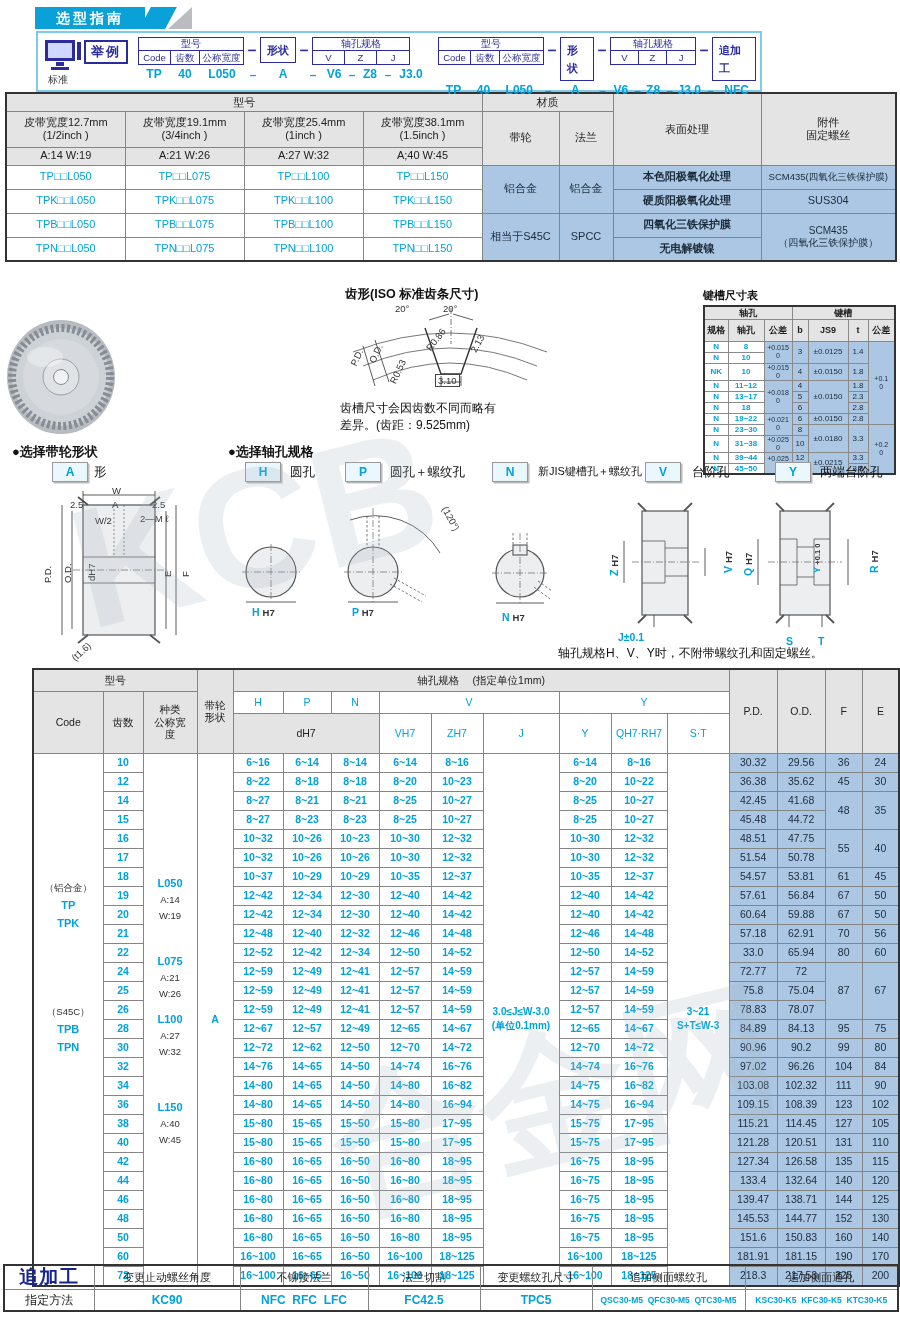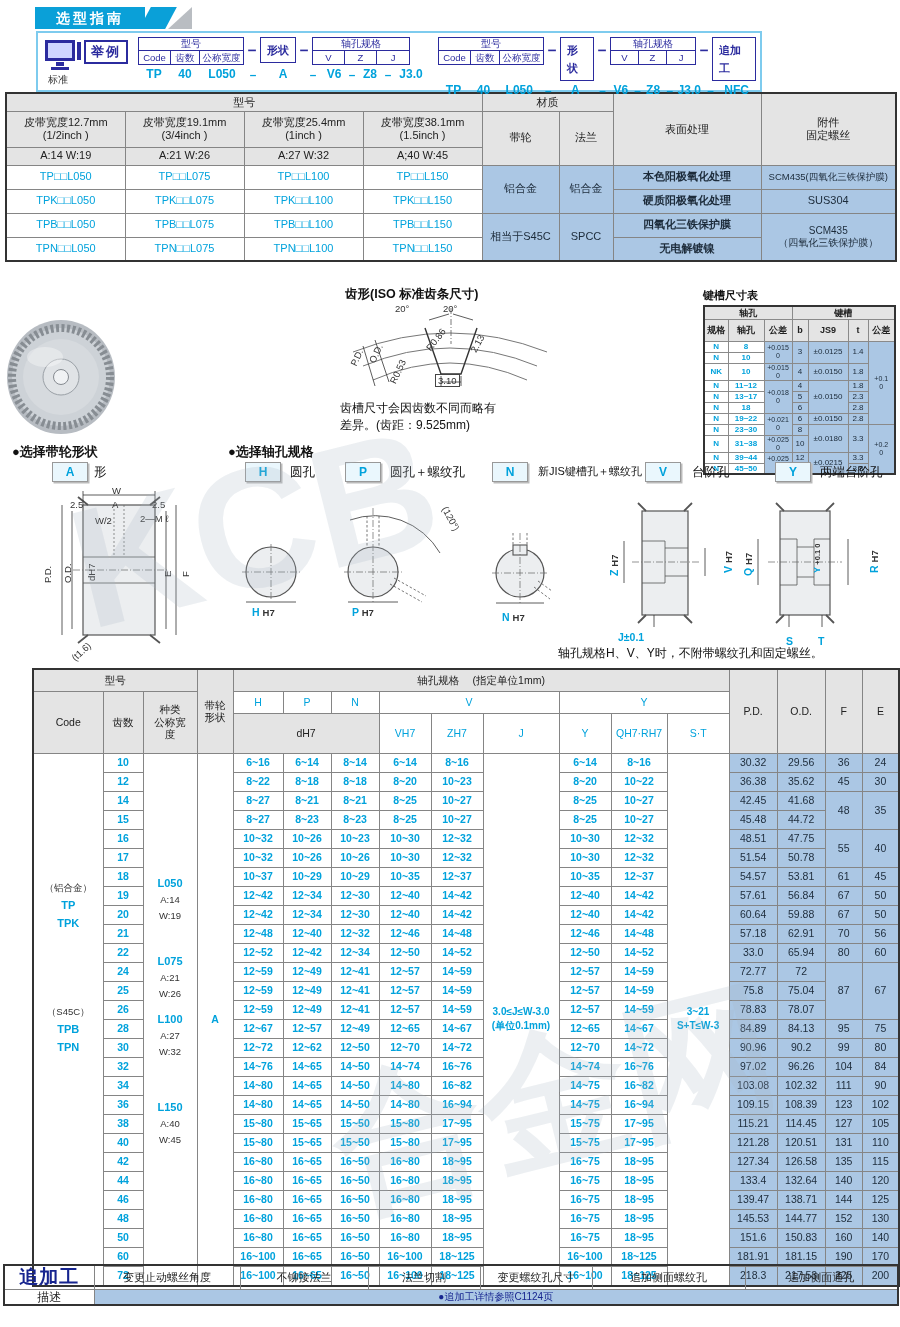--- a/index.html
+++ b/index.html
@@ -1033,20 +1033,25 @@
     <tbody>
         <tr style="height:24px">
       <th class="logo">追加工</th>
       <th class="addh">变更止动螺丝角度</th>
       <th class="addh">不铆接法兰</th>
       <th class="addh">法兰切割</th>
       <th class="addh">变更螺纹孔尺寸</th>
       <th class="addh">追加侧面螺纹孔</th>
       <th class="addh">追加侧面通孔</th>
     </tr>
-    <tr style="height:15px">
-      <th class="addlbl">描述</th>
-      <td class="desc" colspan="6">●追加工详情参照C1124页</td>
+    <tr style="height:22px">
+      <th class="addlbl">指定方法</th>
+      <td class="addv">KC90</td>
+      <td class="addv">NFC  RFC  LFC</td>
+      <td class="addv">FC42.5</td>
+      <td class="addv">TPC5</td>
+      <td class="addv small">QSC30-M5  QFC30-M5  QTC30-M5</td>
+      <td class="addv small">KSC30-K5  KFC30-K5  KTC30-K5</td>
     </tr>
   </tbody>
     </table>
 
 </div>
 
 </body></html>

